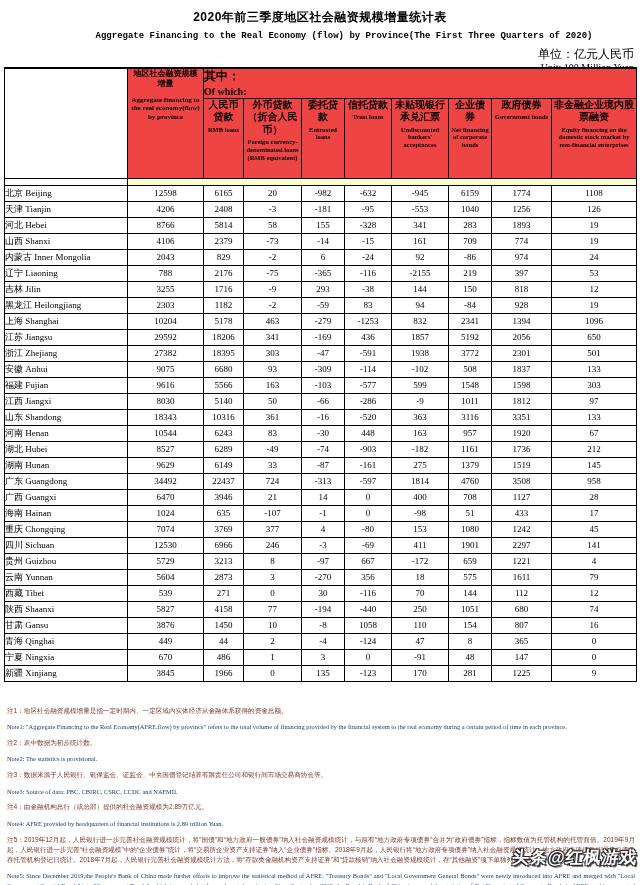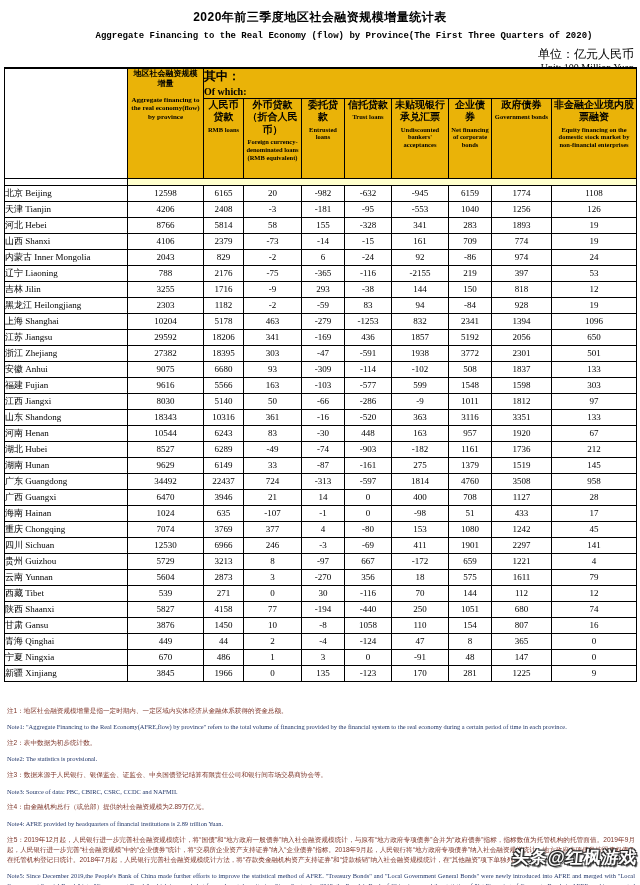--- a/index.html
+++ b/index.html
@@ -19,21 +19,21 @@
   .unitblock{position:absolute;right:6px;top:47px;text-align:right;line-height:1.25;}
   .unit-cn{font-size:12px;font-family:"Liberation Sans",sans-serif;}
   .unit-en{font-size:10px;font-family:"Liberation Serif",serif;}
   table.afre{
     position:absolute;left:4px;top:67px;width:632px;
     border-collapse:collapse;table-layout:fixed;
     border:1px solid #000;border-top:2px solid #000;
   }
   table.afre th,table.afre td{border:1px solid #000;padding:0;}
   th.prov-head{background:#fff;}
-  th.afre-head,th.ofwhich,th.sub{background:#eab308;}
+  th.afre-head,th.ofwhich,th.sub{background:#ef4444;}
   th.afre-head{vertical-align:top;padding-top:3px;}
   .afre-cn{font-size:8px;font-weight:bold;line-height:1.25;padding:0 4px;}
   .afre-en{font-size:7px;font-weight:bold;font-family:"Liberation Serif",serif;line-height:1.2;margin-top:7px;padding:0 3px;}
   th.ofwhich{vertical-align:top;text-align:left;padding:2px 0 0 5px;}
   .ofw-cn{font-size:12px;font-weight:bold;line-height:1.3;}
   .ofw-en{font-size:10px;font-weight:bold;font-family:"Liberation Serif",serif;line-height:1.3;}
   tr.hdr-top{height:27px;}
   tr.hdr-sub{height:80px;}
   th.sub{vertical-align:top;padding-top:3px;}
   .hcn{font-size:10px;font-weight:bold;line-height:1.25;padding:0 2px;}

